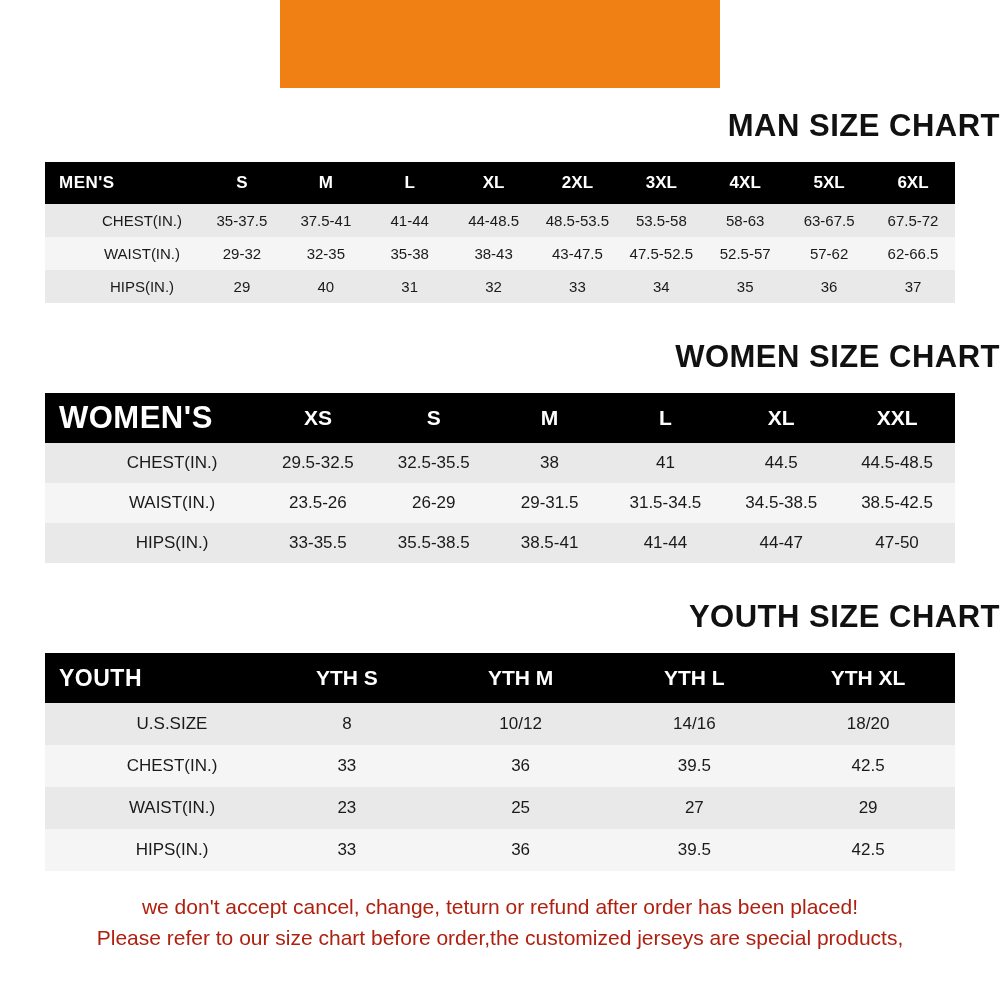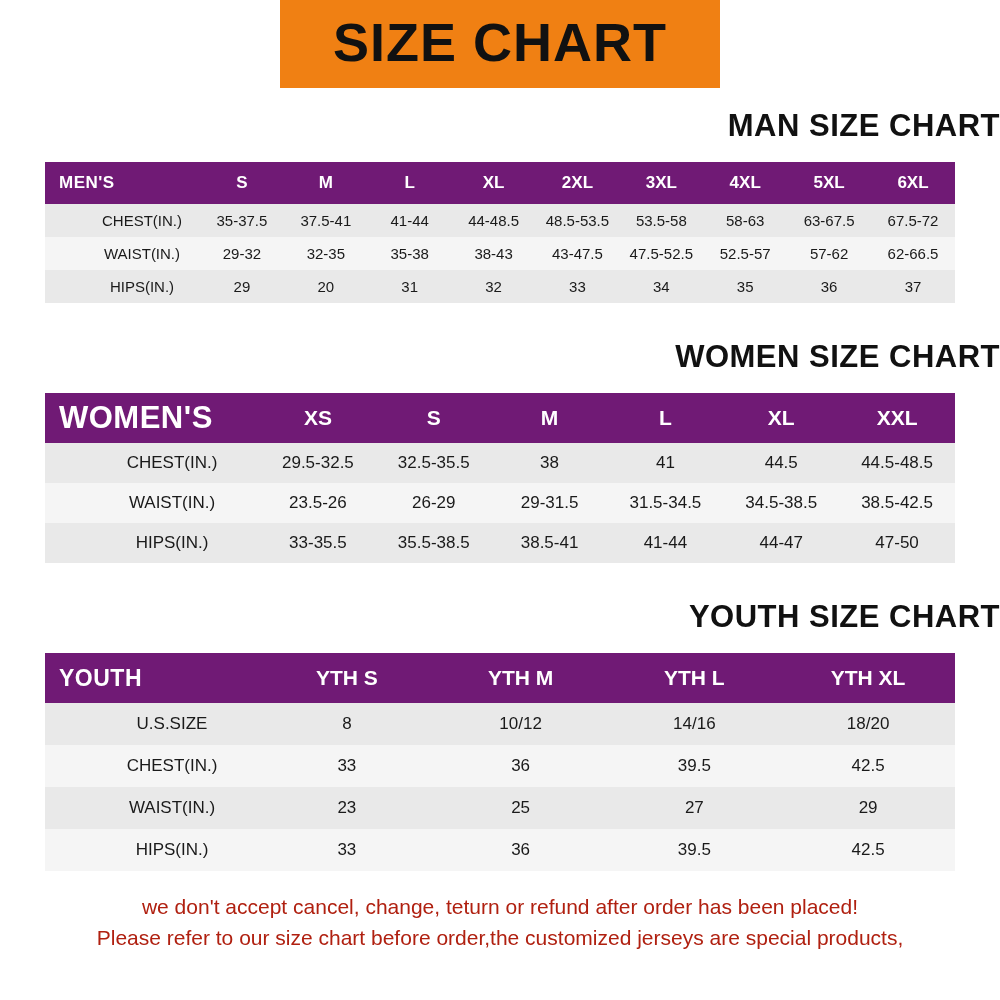--- a/index.html
+++ b/index.html
@@ -72,21 +72,21 @@
     border-collapse: collapse;
     table-layout: fixed;
   }
   table.size-table td {
     text-align: center;
     color: #1a1a1a;
     font-family: "Liberation Sans", sans-serif;
   }
   
   table.size-table tr.head td {
-    background: #701a75;
+    background: #000000;
     color: #ffffff;
     font-weight: bold;
     height: 40px;
     font-size: 18px;
   }
   table.size-table tr.head td.rowlabel {
     text-align: left;
     padding-left: 14px;
     font-size: 21px;
     letter-spacing: 0.5px;
@@ -133,21 +133,20 @@
   .note div { white-space: nowrap; }
 </style>
 </head>
 <body>
 
 <div class="page">
 
   <div class="banner">
     <div class="side left"></div>
     <div class="side right"></div>
-    <div class="banner-title">SIZE CHART</div>
   </div>
 
   <div class="section-title" style="margin-top:20px;">MAN SIZE CHART</div>
   <div class="table-wrap" style="margin-top:18px;">
     <table class="size-table" id="men-table">
         <colgroup>
           <col style="width: 155px;">
           <col>
           <col>
           <col>
@@ -191,21 +190,21 @@
             <td>38-43</td>
             <td>43-47.5</td>
             <td>47.5-52.5</td>
             <td>52.5-57</td>
             <td>57-62</td>
             <td>62-66.5</td>
           </tr>
           <tr class="body shade-a">
             <td class="rowlabel">HIPS(IN.)</td>
             <td>29</td>
-            <td>20</td>
+            <td>40</td>
             <td>31</td>
             <td>32</td>
             <td>33</td>
             <td>34</td>
             <td>35</td>
             <td>36</td>
             <td>37</td>
           </tr>
         </tbody>
       </table>

